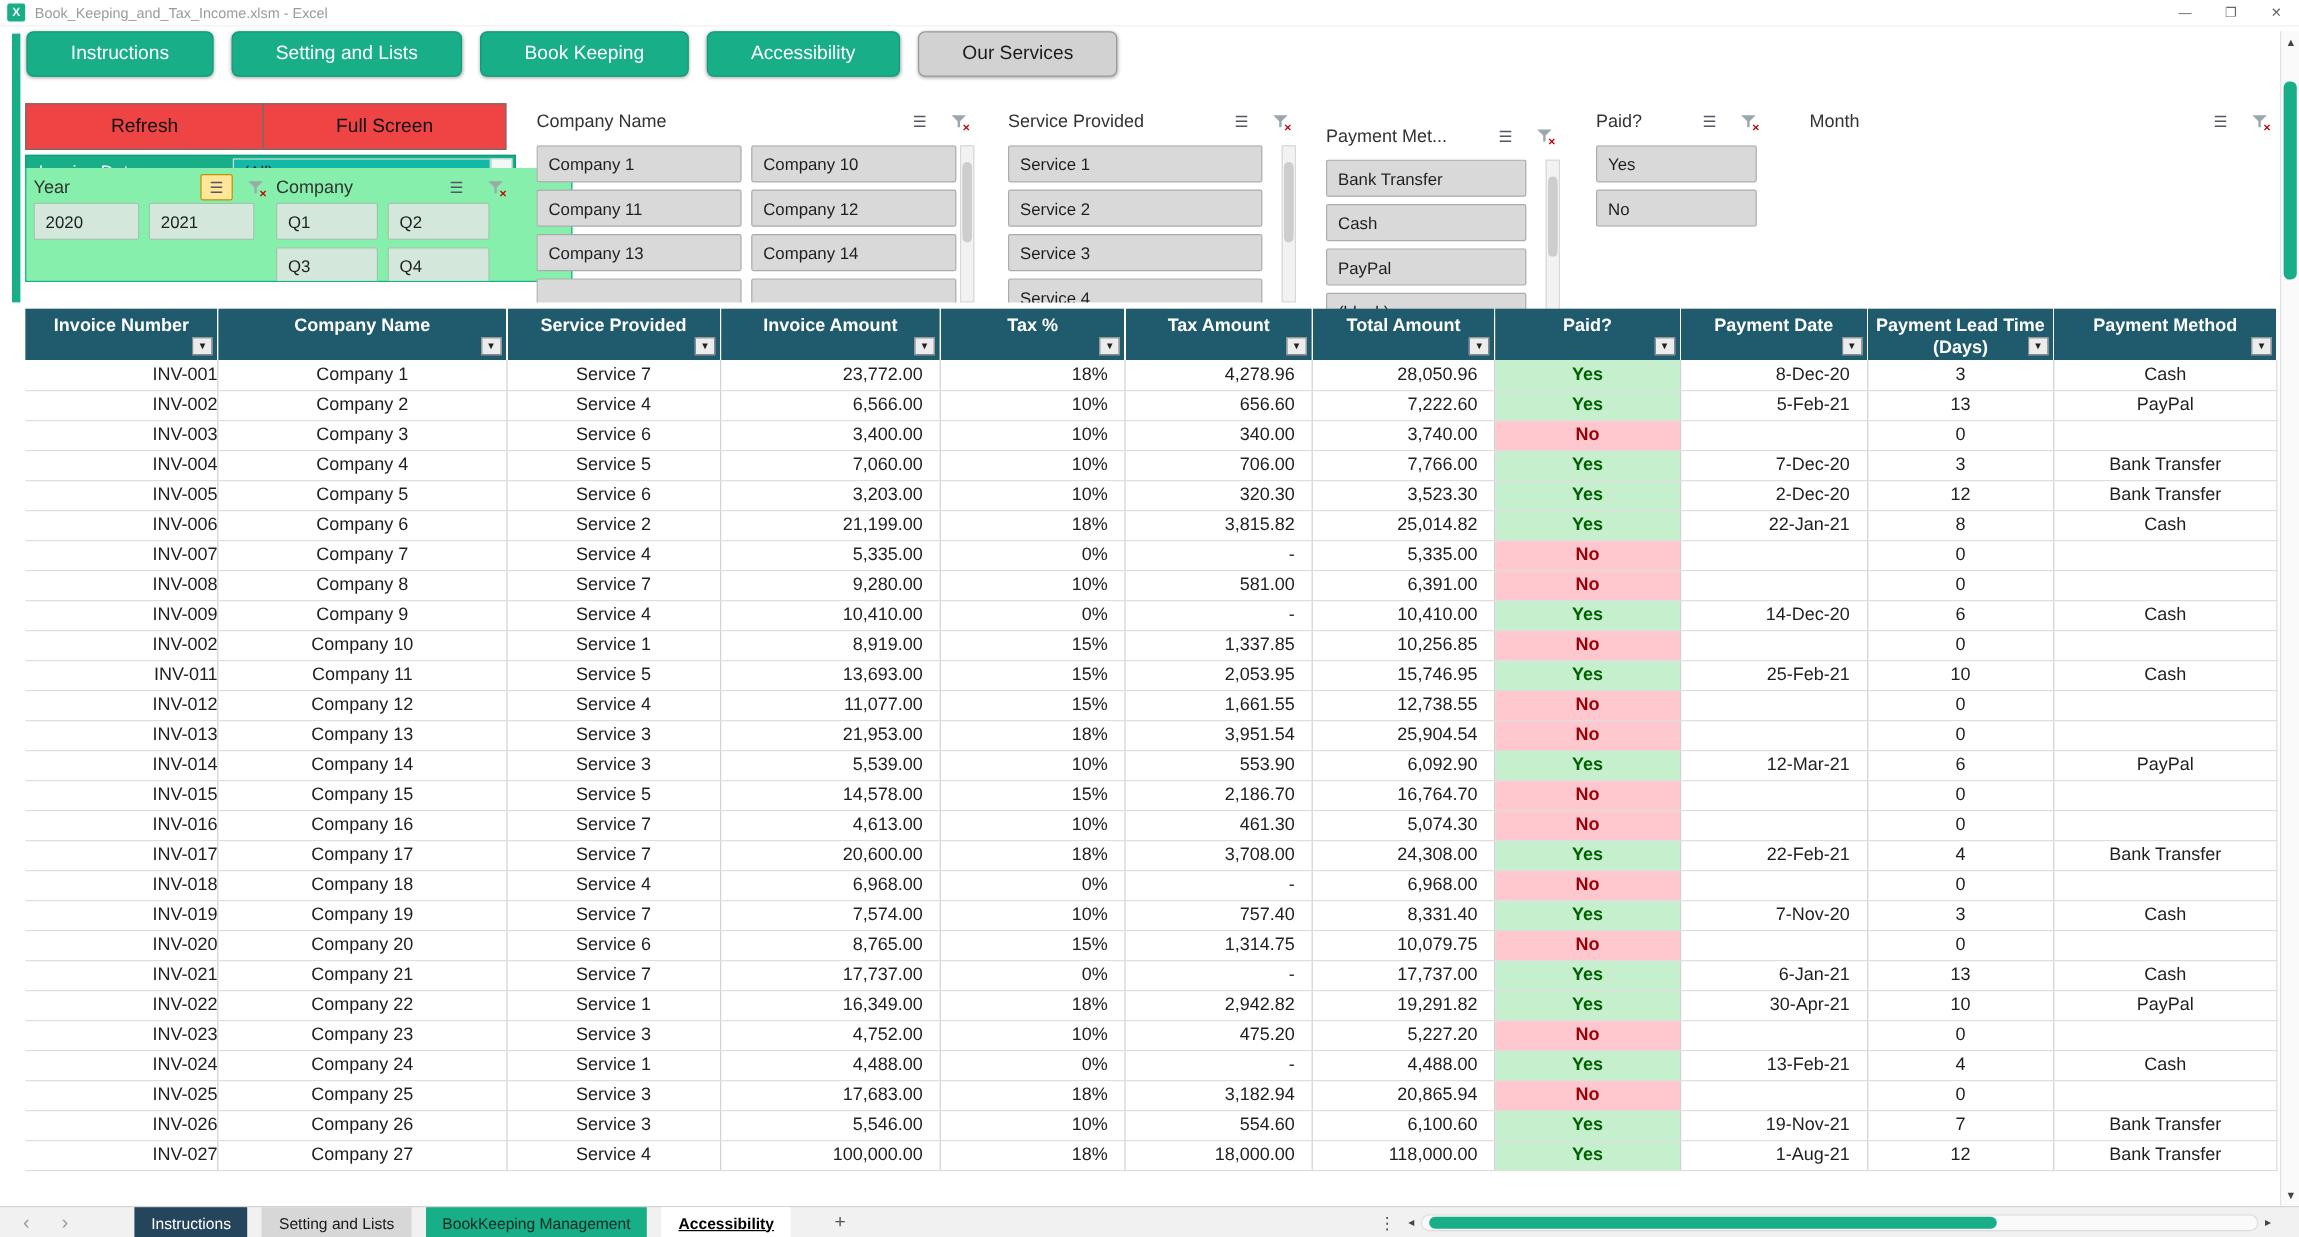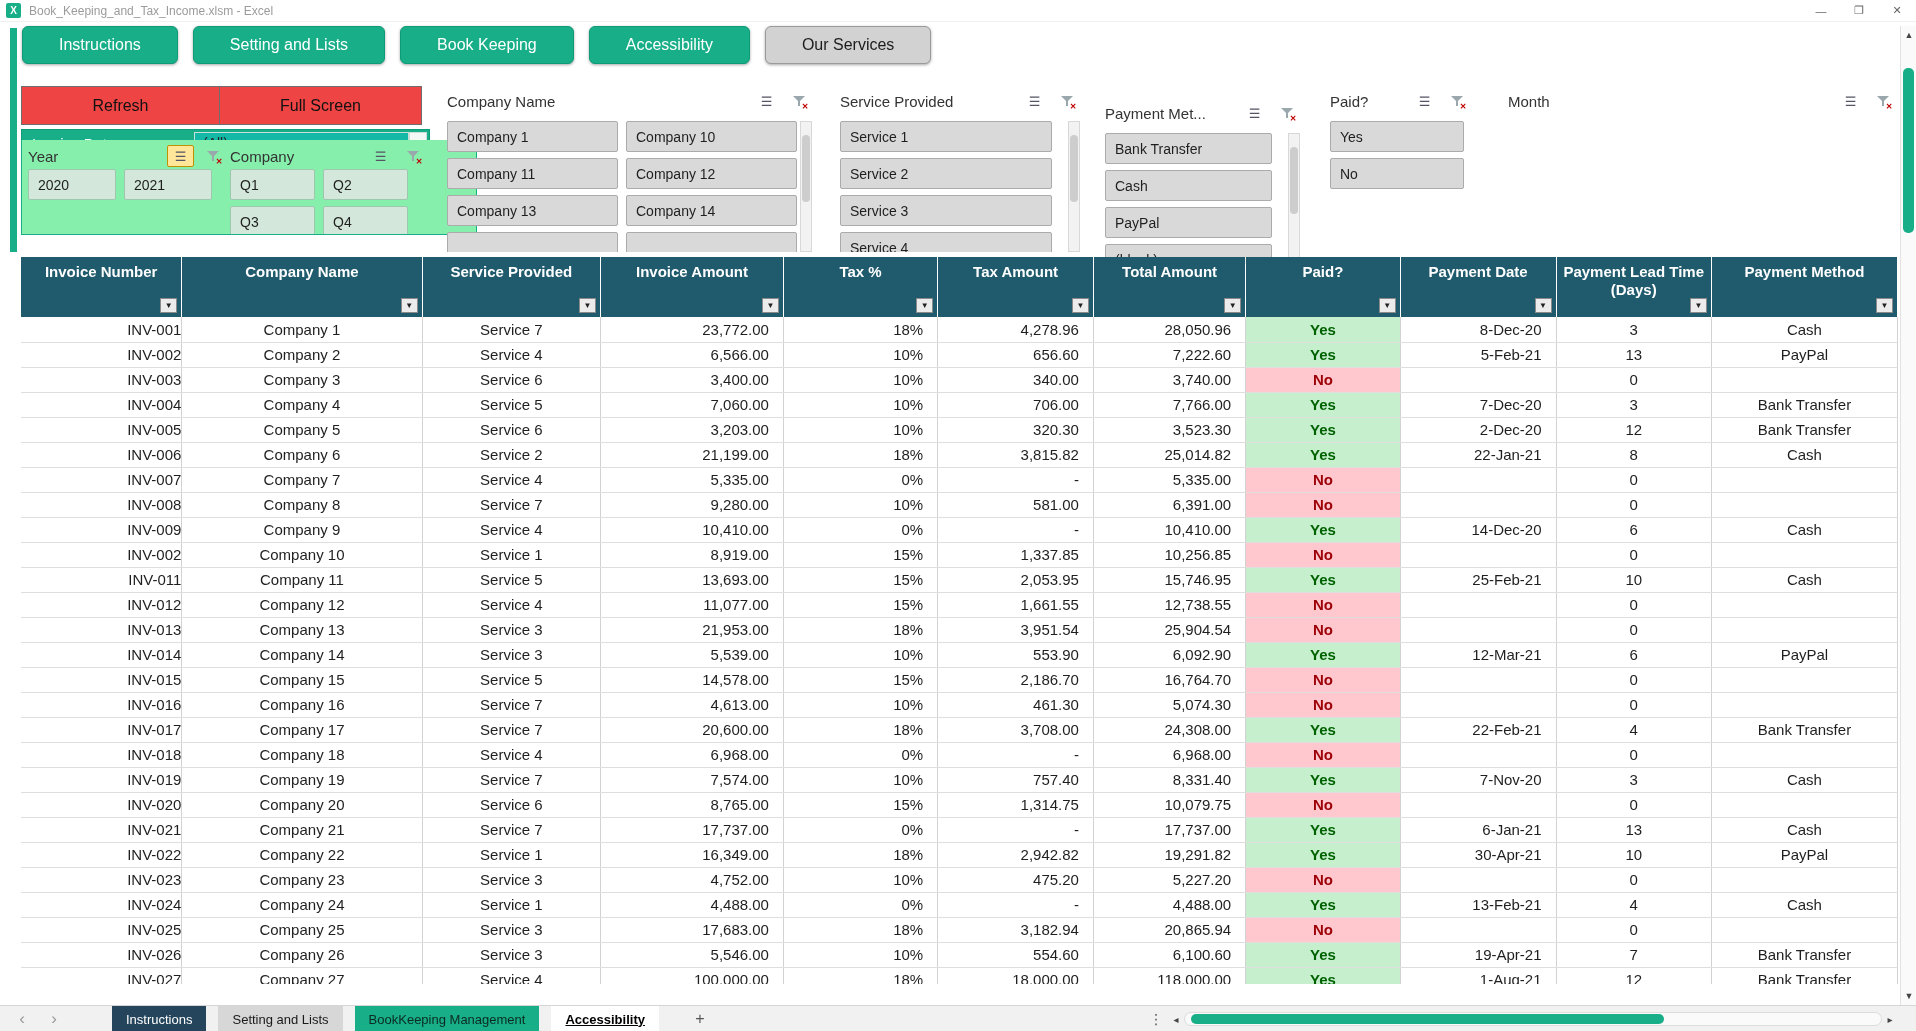--- a/index.html
+++ b/index.html
@@ -68,21 +68,21 @@
   #slicer-service{left:840px;top:88px;width:240px;height:164px}
   #slicer-payment{left:1105px;top:100px;width:195px;height:164px}
   #slicer-paid{left:1330px;top:88px;width:140px;height:164px}
   #slicer-month{left:1508px;top:88px;width:388px;height:110px}
   #slicer-company .slicer-body,#slicer-service .slicer-body,#slicer-payment .slicer-body{height:131px}
   #slicer-company .slicer-scroll,#slicer-service .slicer-scroll,#slicer-payment .slicer-scroll{height:131px}
 
   
   .table-wrap{position:absolute;left:21px;top:257px;width:1877px;height:727px;overflow:hidden}
   table{border-collapse:collapse;table-layout:fixed}
-  th{background:#1F5A6D;color:#fff;font-weight:bold;font-size:15px;height:60px;position:relative;border-right:1px solid rgba(255,255,255,.45);vertical-align:top;padding:6px 4px 0 4px;text-align:center;line-height:18px}
+  th{background:#1F5A6D;color:#fff;font-weight:bold;font-size:15px;height:43px;position:relative;border-right:1px solid rgba(255,255,255,.45);vertical-align:top;padding:6px 4px 0 4px;text-align:center;line-height:18px}
   .hfilter{position:absolute;right:4px;bottom:4px;width:17px;height:15px;background:#ECECEC;border:1px solid #8a8a8a;font-size:8px;color:#222;display:flex;align-items:center;justify-content:center;cursor:default}
   td{height:25px;font-size:15px;border-bottom:1px solid #DEDEDE;border-right:1px solid #D2D2D2;white-space:nowrap;overflow:hidden;padding:0}
   td.al{text-align:right;padding-left:6px}
   td.ac{text-align:center}
   td.ar{text-align:right;padding-right:14px}
   td.paid-yes{background:#C6EFCE;color:#006100;font-weight:bold}
   td.paid-no{background:#FFC7CE;color:#9C0006;font-weight:bold}
 
   
   .tabbar{position:absolute;left:0;top:1005px;width:1916px;height:26px;background:#F1F1F1;border-top:1px solid #D5D5D5}
@@ -651,21 +651,21 @@
         </tr>
         <tr>
           <td class="al">INV-026</td>
           <td class="ac">Company 26</td>
           <td class="ac">Service 3</td>
           <td class="ar">5,546.00</td>
           <td class="ar">10%</td>
           <td class="ar">554.60</td>
           <td class="ar">6,100.60</td>
           <td class="ac paid-yes">Yes</td>
-          <td class="ar">19-Apr-21</td>
+          <td class="ar">19-Nov-21</td>
           <td class="ac">7</td>
           <td class="ac">Bank Transfer</td>
         </tr>
         <tr>
           <td class="al">INV-027</td>
           <td class="ac">Company 27</td>
           <td class="ac">Service 4</td>
           <td class="ar">100,000.00</td>
           <td class="ar">18%</td>
           <td class="ar">18,000.00</td>

